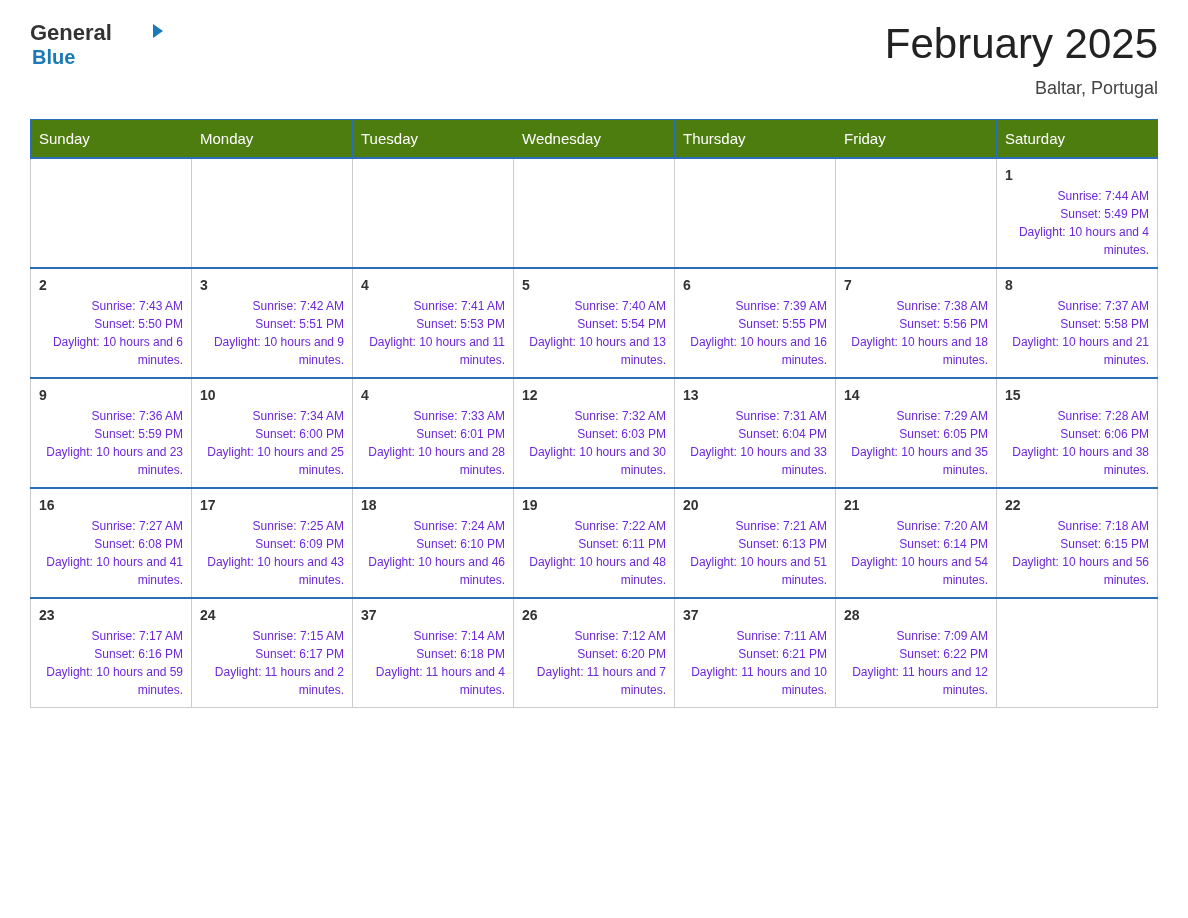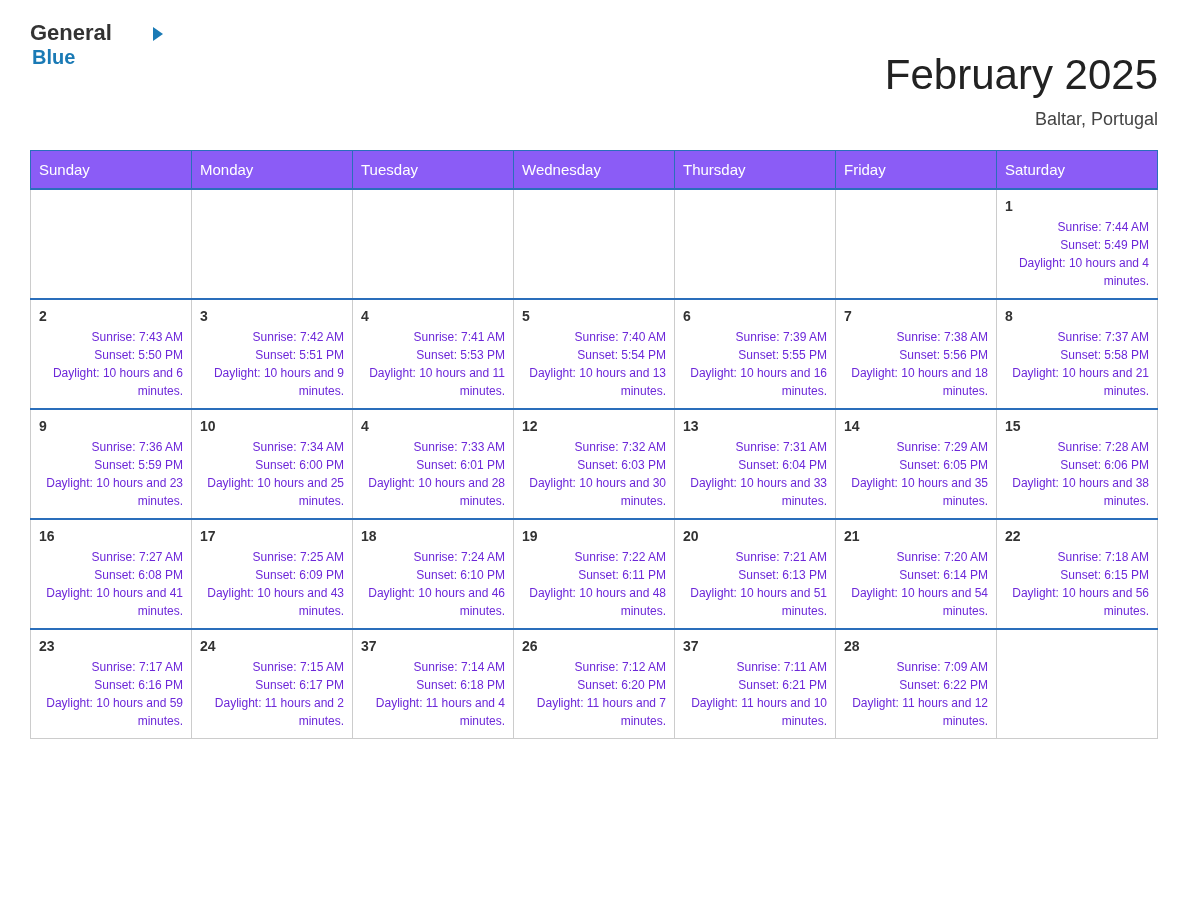--- a/index.html
+++ b/index.html
@@ -17,21 +17,21 @@
       margin-bottom: 20px;
     }
     .title-block {
       text-align: right;
     }
     .calendar {
       width: 100%;
       border-collapse: collapse;
     }
     .calendar th {
-      background-color: #8b5cf6;
+      background-color: #4d7c0f;
       color: #fff;
       padding: 10px 8px;
       font-size: 15px;
       font-weight: normal;
       text-align: left;
       border: 1px solid #2a6ebb;
     }
     .calendar td {
       vertical-align: top;
       padding: 8px;
@@ -63,21 +63,21 @@
     .empty-cell {
       background: #f9f9f9;
     }
     .logo-wrapper {
       display: flex;
       flex-direction: column;
       align-items: flex-start;
     }
     .logo-line1 {
       display: flex;
-      align-items: center;
+      align-items: flex-start;
       gap: 35px;
     }
     .logo-line2 {
       display: flex;
       align-items: center;
       margin-left: 2px;
     }
   </style>
 </head>
 <body>
@@ -88,21 +88,21 @@
       <span style="font-size:22px;font-weight:bold;color:#333;">General</span>
       <svg width="18" height="18" viewBox="0 0 18 18" style="margin-left:2px;margin-top:2px;">
         <polygon points="4,2 14,9 4,16" fill="#1a7ab5"></polygon>
       </svg>
     </div>
     <div class="logo-line2">
       <span style="font-size:20px;font-weight:bold;color:#1a7ab5;">Blue</span>
     </div>
   </div>
   <div class="title-block">
-    <div style="font-size:42px;color:#222;font-weight:normal;margin-top:31px;">February 2025</div>
+    <div style="font-size:42px;color:#222;font-weight:normal;">February 2025</div>
     <div style="font-size:18px;color:#444;margin-top:10px;">Baltar, Portugal</div>
   </div>
 </div>
 
 <table class="calendar">
   <thead>
     <tr>
       <th>Sunday</th>
       <th>Monday</th>
       <th>Tuesday</th>

